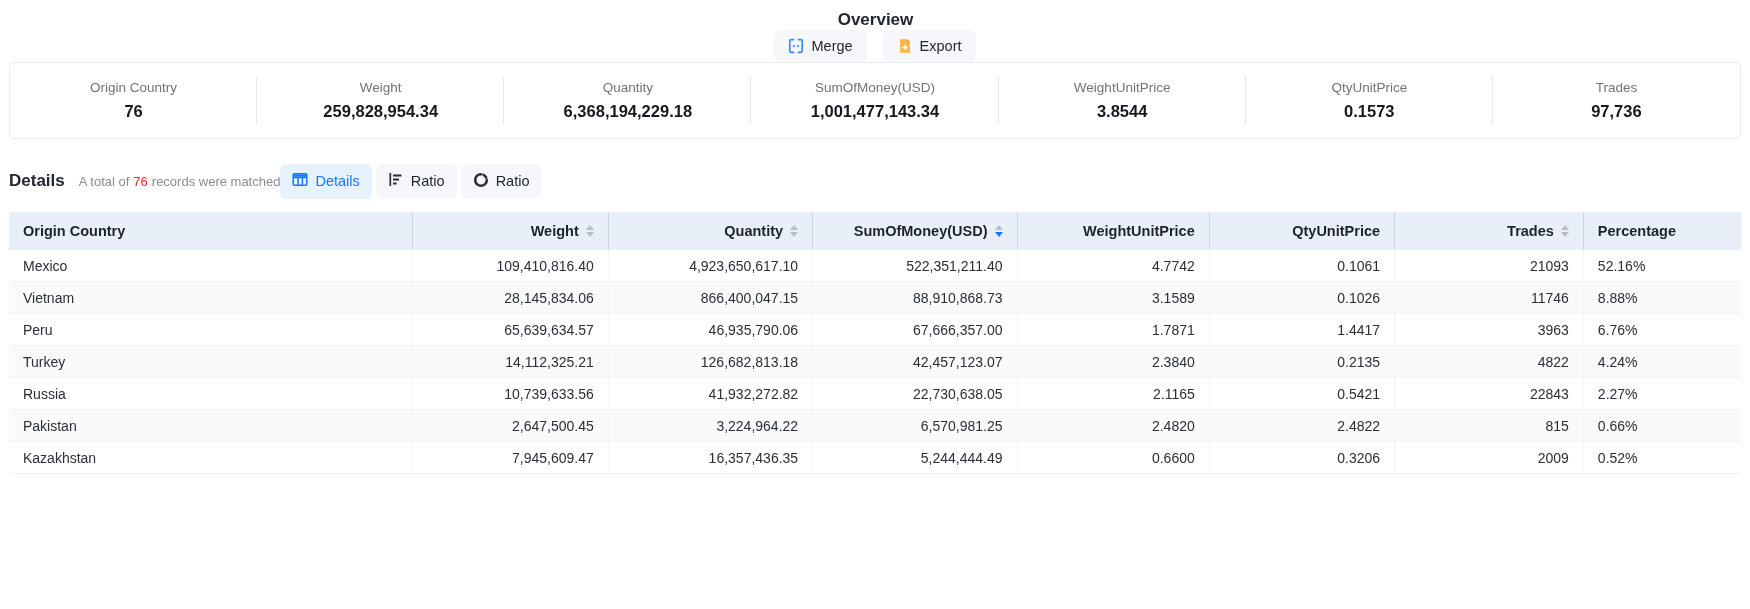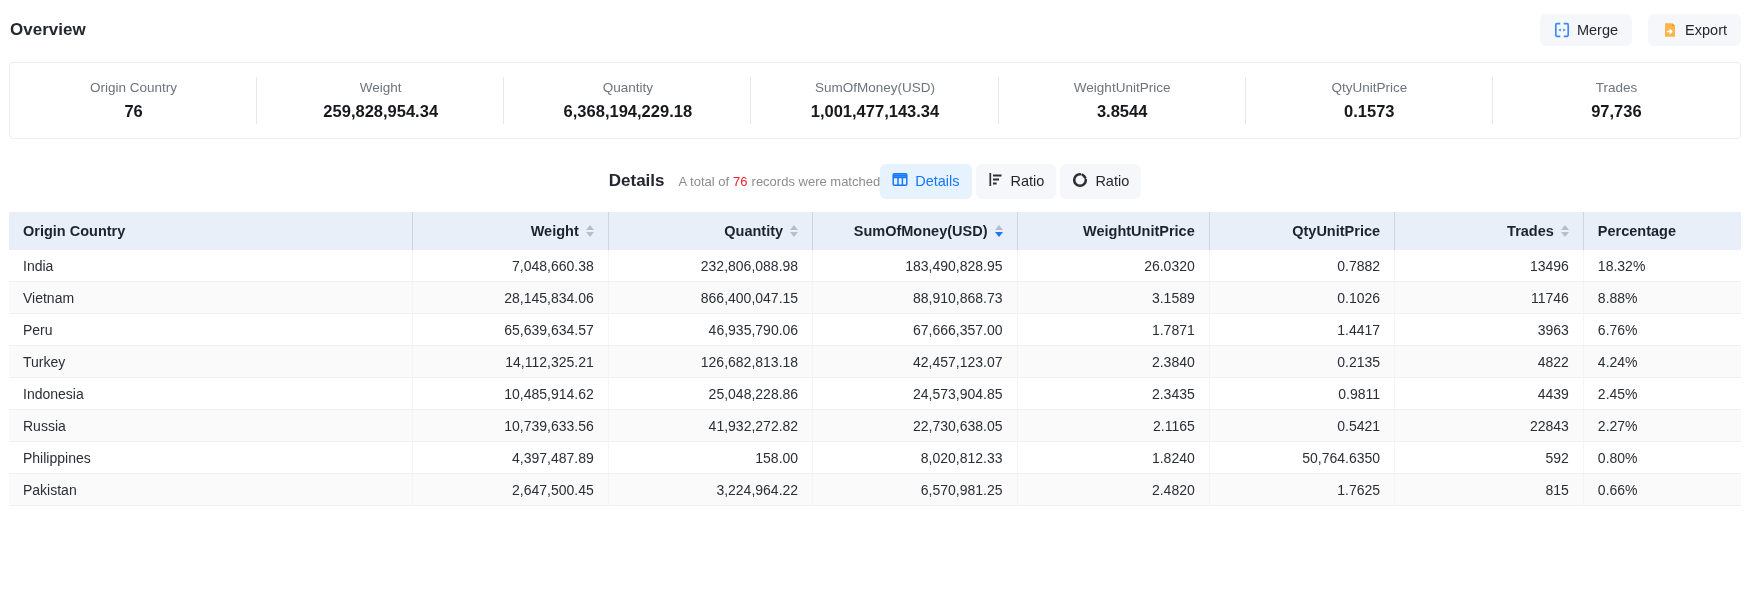--- a/index.html
+++ b/index.html
@@ -14,21 +14,21 @@
   }
   *{box-sizing:border-box;margin:0;padding:0;}
   body{
     width:1750px;height:609px;overflow:hidden;background:#fff;
     font-family:"Liberation Sans","DejaVu Sans",sans-serif;
     color:var(--text-dark);
   }
   .page{padding:10px 9px 0 9px;}
 
   
-  .topbar{display:flex;justify-content:space-between;align-items:center;height:40px;}
+  .topbar{display:flex;justify-content:space-between;align-items:center;height:40px;flex-direction:column;}
   .page-title{font-size:17px;font-weight:bold;padding-left:1px;}
   .topbar-actions{display:flex;gap:16px;align-items:center;}
   .tool-btn{
     display:inline-flex;align-items:center;gap:7px;border:none;cursor:pointer;
     background:var(--btn-bg);border-radius:6px;padding:8px 14px;
     font-size:14.5px;color:var(--text-dark);
     font-family:"Liberation Sans",sans-serif;
   }
   .tool-btn svg{display:block;}
 
@@ -41,21 +41,21 @@
     flex:1;display:flex;flex-direction:column;justify-content:center;align-items:center;
     gap:7px;position:relative;
   }
   .stat:not(:last-child)::after{
     content:"";position:absolute;right:0;top:14px;bottom:14px;width:1px;background:#e6e8eb;
   }
   .stat-label{font-size:13.5px;color:#6f737b;}
   .stat-value{font-size:16.5px;font-weight:bold;color:#16181d;}
 
   
-  .details-bar{display:flex;justify-content:center;align-items:center;margin-top:24px;height:36px;}
+  .details-bar{display:flex;justify-content:flex-start;align-items:center;margin-top:24px;height:36px;}
   .details-left{display:flex;align-items:baseline;gap:14px;}
   .details-title{font-size:17px;font-weight:bold;}
   .match-summary{font-size:13px;color:var(--text-gray);}
   .match-count{color:var(--count-red);padding:0 4px;}
   .view-tabs{display:flex;gap:4px;}
   .view-tab{
     display:inline-flex;align-items:center;gap:7px;border:none;cursor:pointer;
     background:var(--btn-bg);border-radius:6px;padding:8px 12px;font-size:14.5px;
     color:var(--text-dark);font-family:"Liberation Sans",sans-serif;
   }
@@ -234,28 +234,28 @@
                 <span class="caret down"></span>
               </span>
             </span></th>
           <th><span class="th-inner">
               <span>Percentage</span>
             </span></th>
         </tr>
       </thead>
     <tbody id="table-body">
         <tr>
-          <td>India</td>
-          <td class="num">7,048,660.38</td>
-          <td class="num">232,806,088.98</td>
-          <td class="num">183,490,828.95</td>
-          <td class="num">26.0320</td>
-          <td class="num">0.7882</td>
-          <td class="num">13496</td>
-          <td>18.32%</td>
+          <td>Mexico</td>
+          <td class="num">109,410,816.40</td>
+          <td class="num">4,923,650,617.10</td>
+          <td class="num">522,351,211.40</td>
+          <td class="num">4.7742</td>
+          <td class="num">0.1061</td>
+          <td class="num">21093</td>
+          <td>52.16%</td>
         </tr>
         <tr>
           <td>Vietnam</td>
           <td class="num">28,145,834.06</td>
           <td class="num">866,400,047.15</td>
           <td class="num">88,910,868.73</td>
           <td class="num">3.1589</td>
           <td class="num">0.1026</td>
           <td class="num">11746</td>
           <td>8.88%</td>
@@ -274,55 +274,45 @@
           <td>Turkey</td>
           <td class="num">14,112,325.21</td>
           <td class="num">126,682,813.18</td>
           <td class="num">42,457,123.07</td>
           <td class="num">2.3840</td>
           <td class="num">0.2135</td>
           <td class="num">4822</td>
           <td>4.24%</td>
         </tr>
         <tr>
-          <td>Indonesia</td>
-          <td class="num">10,485,914.62</td>
-          <td class="num">25,048,228.86</td>
-          <td class="num">24,573,904.85</td>
-          <td class="num">2.3435</td>
-          <td class="num">0.9811</td>
-          <td class="num">4439</td>
-          <td>2.45%</td>
-        </tr>
-        <tr>
           <td>Russia</td>
           <td class="num">10,739,633.56</td>
           <td class="num">41,932,272.82</td>
           <td class="num">22,730,638.05</td>
           <td class="num">2.1165</td>
           <td class="num">0.5421</td>
           <td class="num">22843</td>
           <td>2.27%</td>
         </tr>
         <tr>
-          <td>Philippines</td>
-          <td class="num">4,397,487.89</td>
-          <td class="num">158.00</td>
-          <td class="num">8,020,812.33</td>
-          <td class="num">1.8240</td>
-          <td class="num">50,764.6350</td>
-          <td class="num">592</td>
-          <td>0.80%</td>
-        </tr>
-        <tr>
           <td>Pakistan</td>
           <td class="num">2,647,500.45</td>
           <td class="num">3,224,964.22</td>
           <td class="num">6,570,981.25</td>
           <td class="num">2.4820</td>
-          <td class="num">1.7625</td>
+          <td class="num">2.4822</td>
           <td class="num">815</td>
           <td>0.66%</td>
         </tr>
+        <tr>
+          <td>Kazakhstan</td>
+          <td class="num">7,945,609.47</td>
+          <td class="num">16,357,436.35</td>
+          <td class="num">5,244,444.49</td>
+          <td class="num">0.6600</td>
+          <td class="num">0.3206</td>
+          <td class="num">2009</td>
+          <td>0.52%</td>
+        </tr>
       </tbody>
   </table>
 
 </div>
 
 </body></html>

